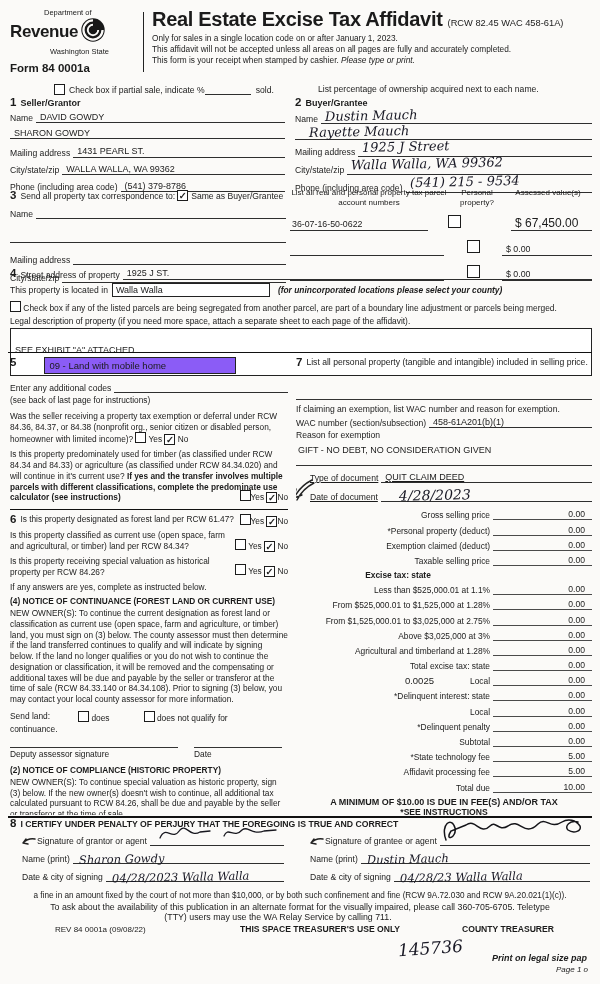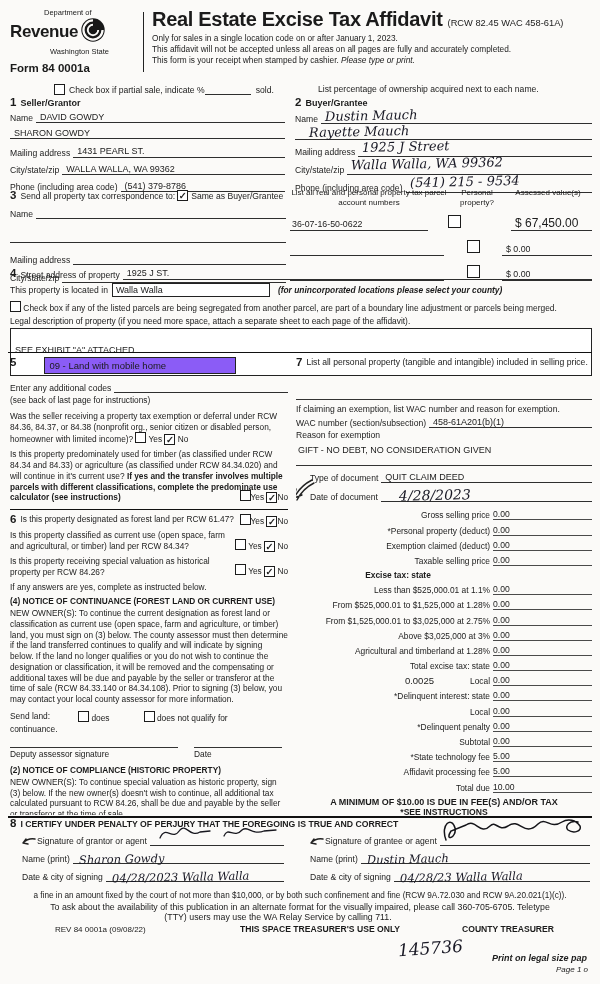--- a/index.html
+++ b/index.html
@@ -17,21 +17,21 @@
       text-align:center;vertical-align:-1px;background:#fff;}
   .cb i{font-style:normal;font-weight:bold;}
   .yn{white-space:nowrap;font-size:8.3px;}
   .hw{font-family:"DejaVu Serif",serif;font-style:italic;color:#181824;display:inline-block;transform:rotate(-1.2deg);}
   .hw-lg{font-size:13px;}
   .hw-md{font-size:11.5px;}
   .uline{flex:1;border-bottom:1px solid #2e2e2e;position:relative;padding:0 2px 0 6px;min-height:10px;}
   .sigline{border-top:1px solid #333;padding-top:1px;font-size:8.4px;}
   .trow{display:flex;align-items:flex-end;height:15.2px;}
   .tlabel{flex:1;text-align:right;padding-right:3px;font-size:8.4px;white-space:nowrap;}
-  .tcell{width:92px;border-bottom:1px solid #4a4a4a;padding-right:7px;font-size:8.6px;}
+  .tcell{width:92px;border-bottom:1px solid #4a4a4a;text-align:right;padding-right:7px;font-size:8.6px;}
   .hr{border-top:1px solid #333;}
   svg.doodle{stroke:#222;fill:none;stroke-width:1.4;stroke-linecap:round;}
 </style>
 </head>
 <body>
 
 <div class="page">
 
   <div class="abs" style="left:10px;top:8px;width:130px;">
     <div style="font-size:7.5px;margin-left:34px;">Department of</div>
@@ -258,21 +258,21 @@
     <div class="hr"></div>
     <div style="font-size:8.6px;margin-top:4px;">If claiming an exemption, list WAC number and reason for exemption.</div>
     <div class="frow" style="margin-top:3px;">
         <span class="flbl">WAC number (section/subsection)</span>
       <span class="fval">458-61A201(b)(1)</span>
       </div>
     <div style="font-size:8.6px;margin-top:2px;">Reason for exemption</div>
     <div style="font-size:9px;margin-top:5px;padding-left:2px;">GIFT - NO DEBT, NO CONSIDERATION GIVEN</div>
     <div class="hr" style="margin-top:10px;"></div>
 
-    <div style="position:relative;">
+    <div style="position:relative;text-decoration:underline;">
       <svg class="doodle abs" width="26" height="30" viewBox="0 0 26 30" style="left:-6px;top:4px;">
         <path d="M22 4 C14 8, 8 14, 4 22 M4 22 l8 -3 M4 22 l2 -9 M24 7 C16 11, 11 16, 7 24"></path>
       </svg>
       <div class="frow" style="margin-top:6px;">
           <span class="flbl" style="margin-left:14px;">Type of document</span>
         <span class="fval">QUIT CLAIM DEED</span>
         </div>
       <div class="frow" style="margin-top:4px;">
           <span class="flbl" style="margin-left:14px;">Date of document</span>
         <span class="fval" style="height:14px;"><span class="hw" style="font-size:14px;margin-left:14px;">4/28/2023</span></span>

